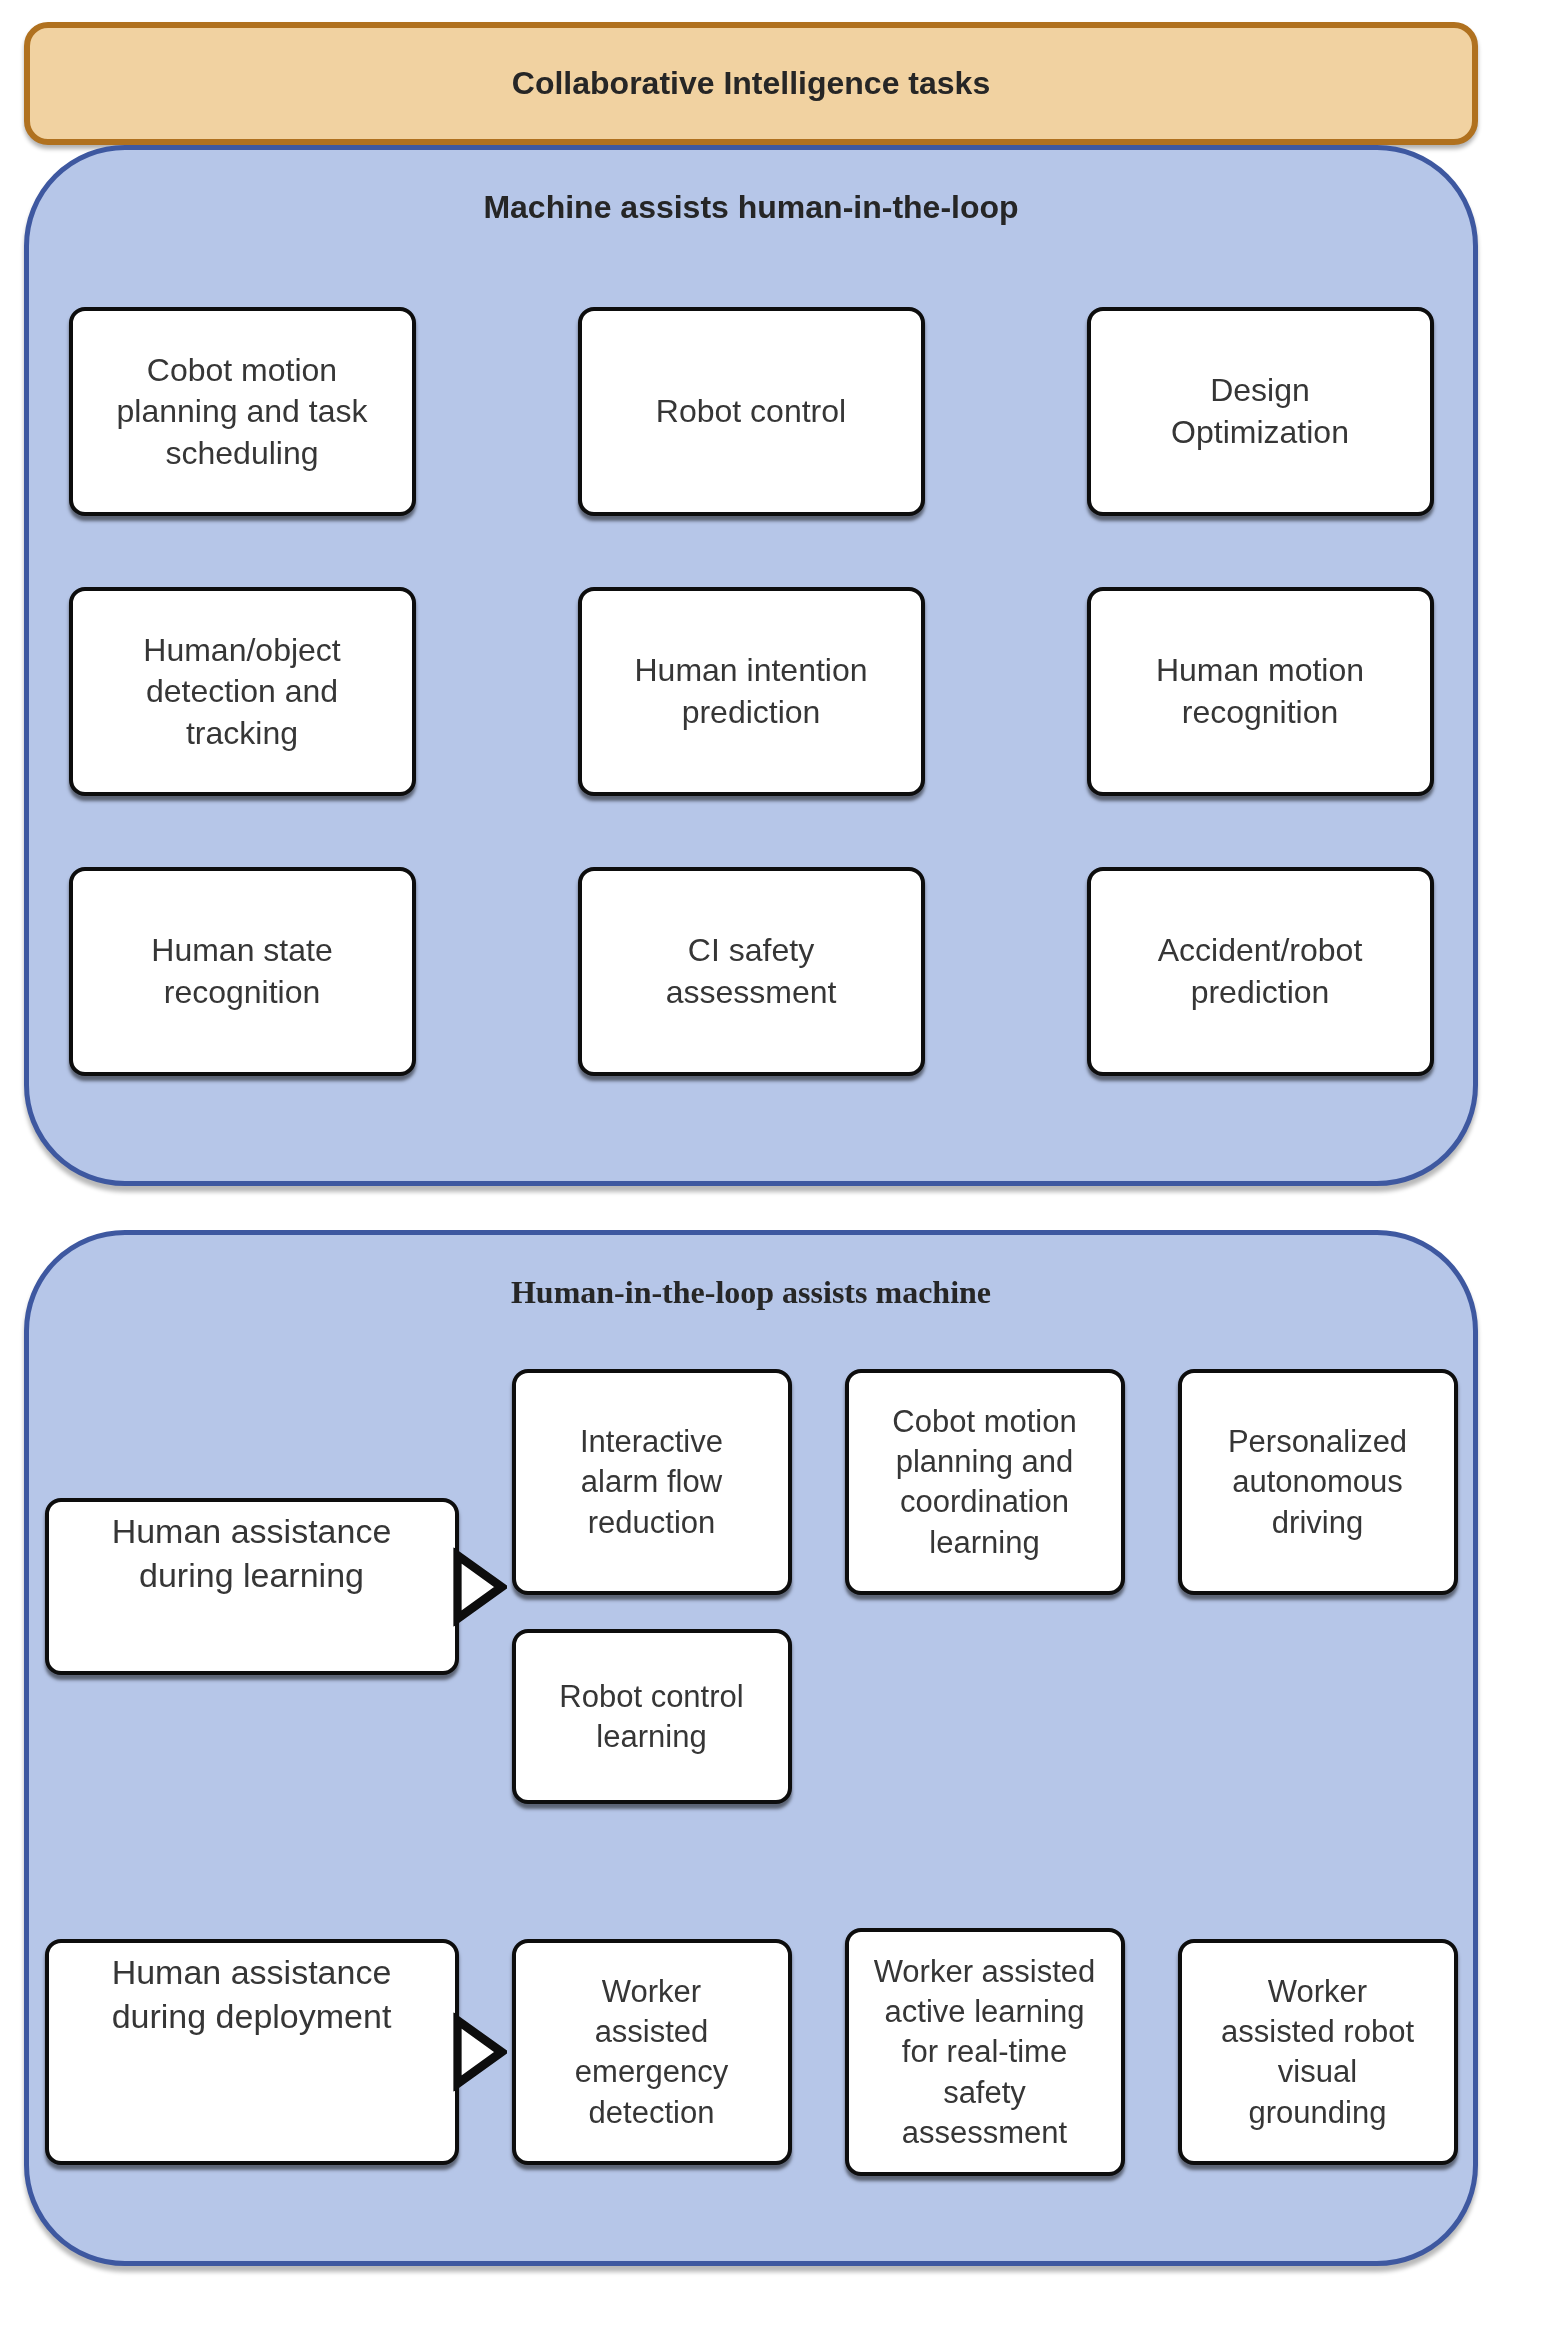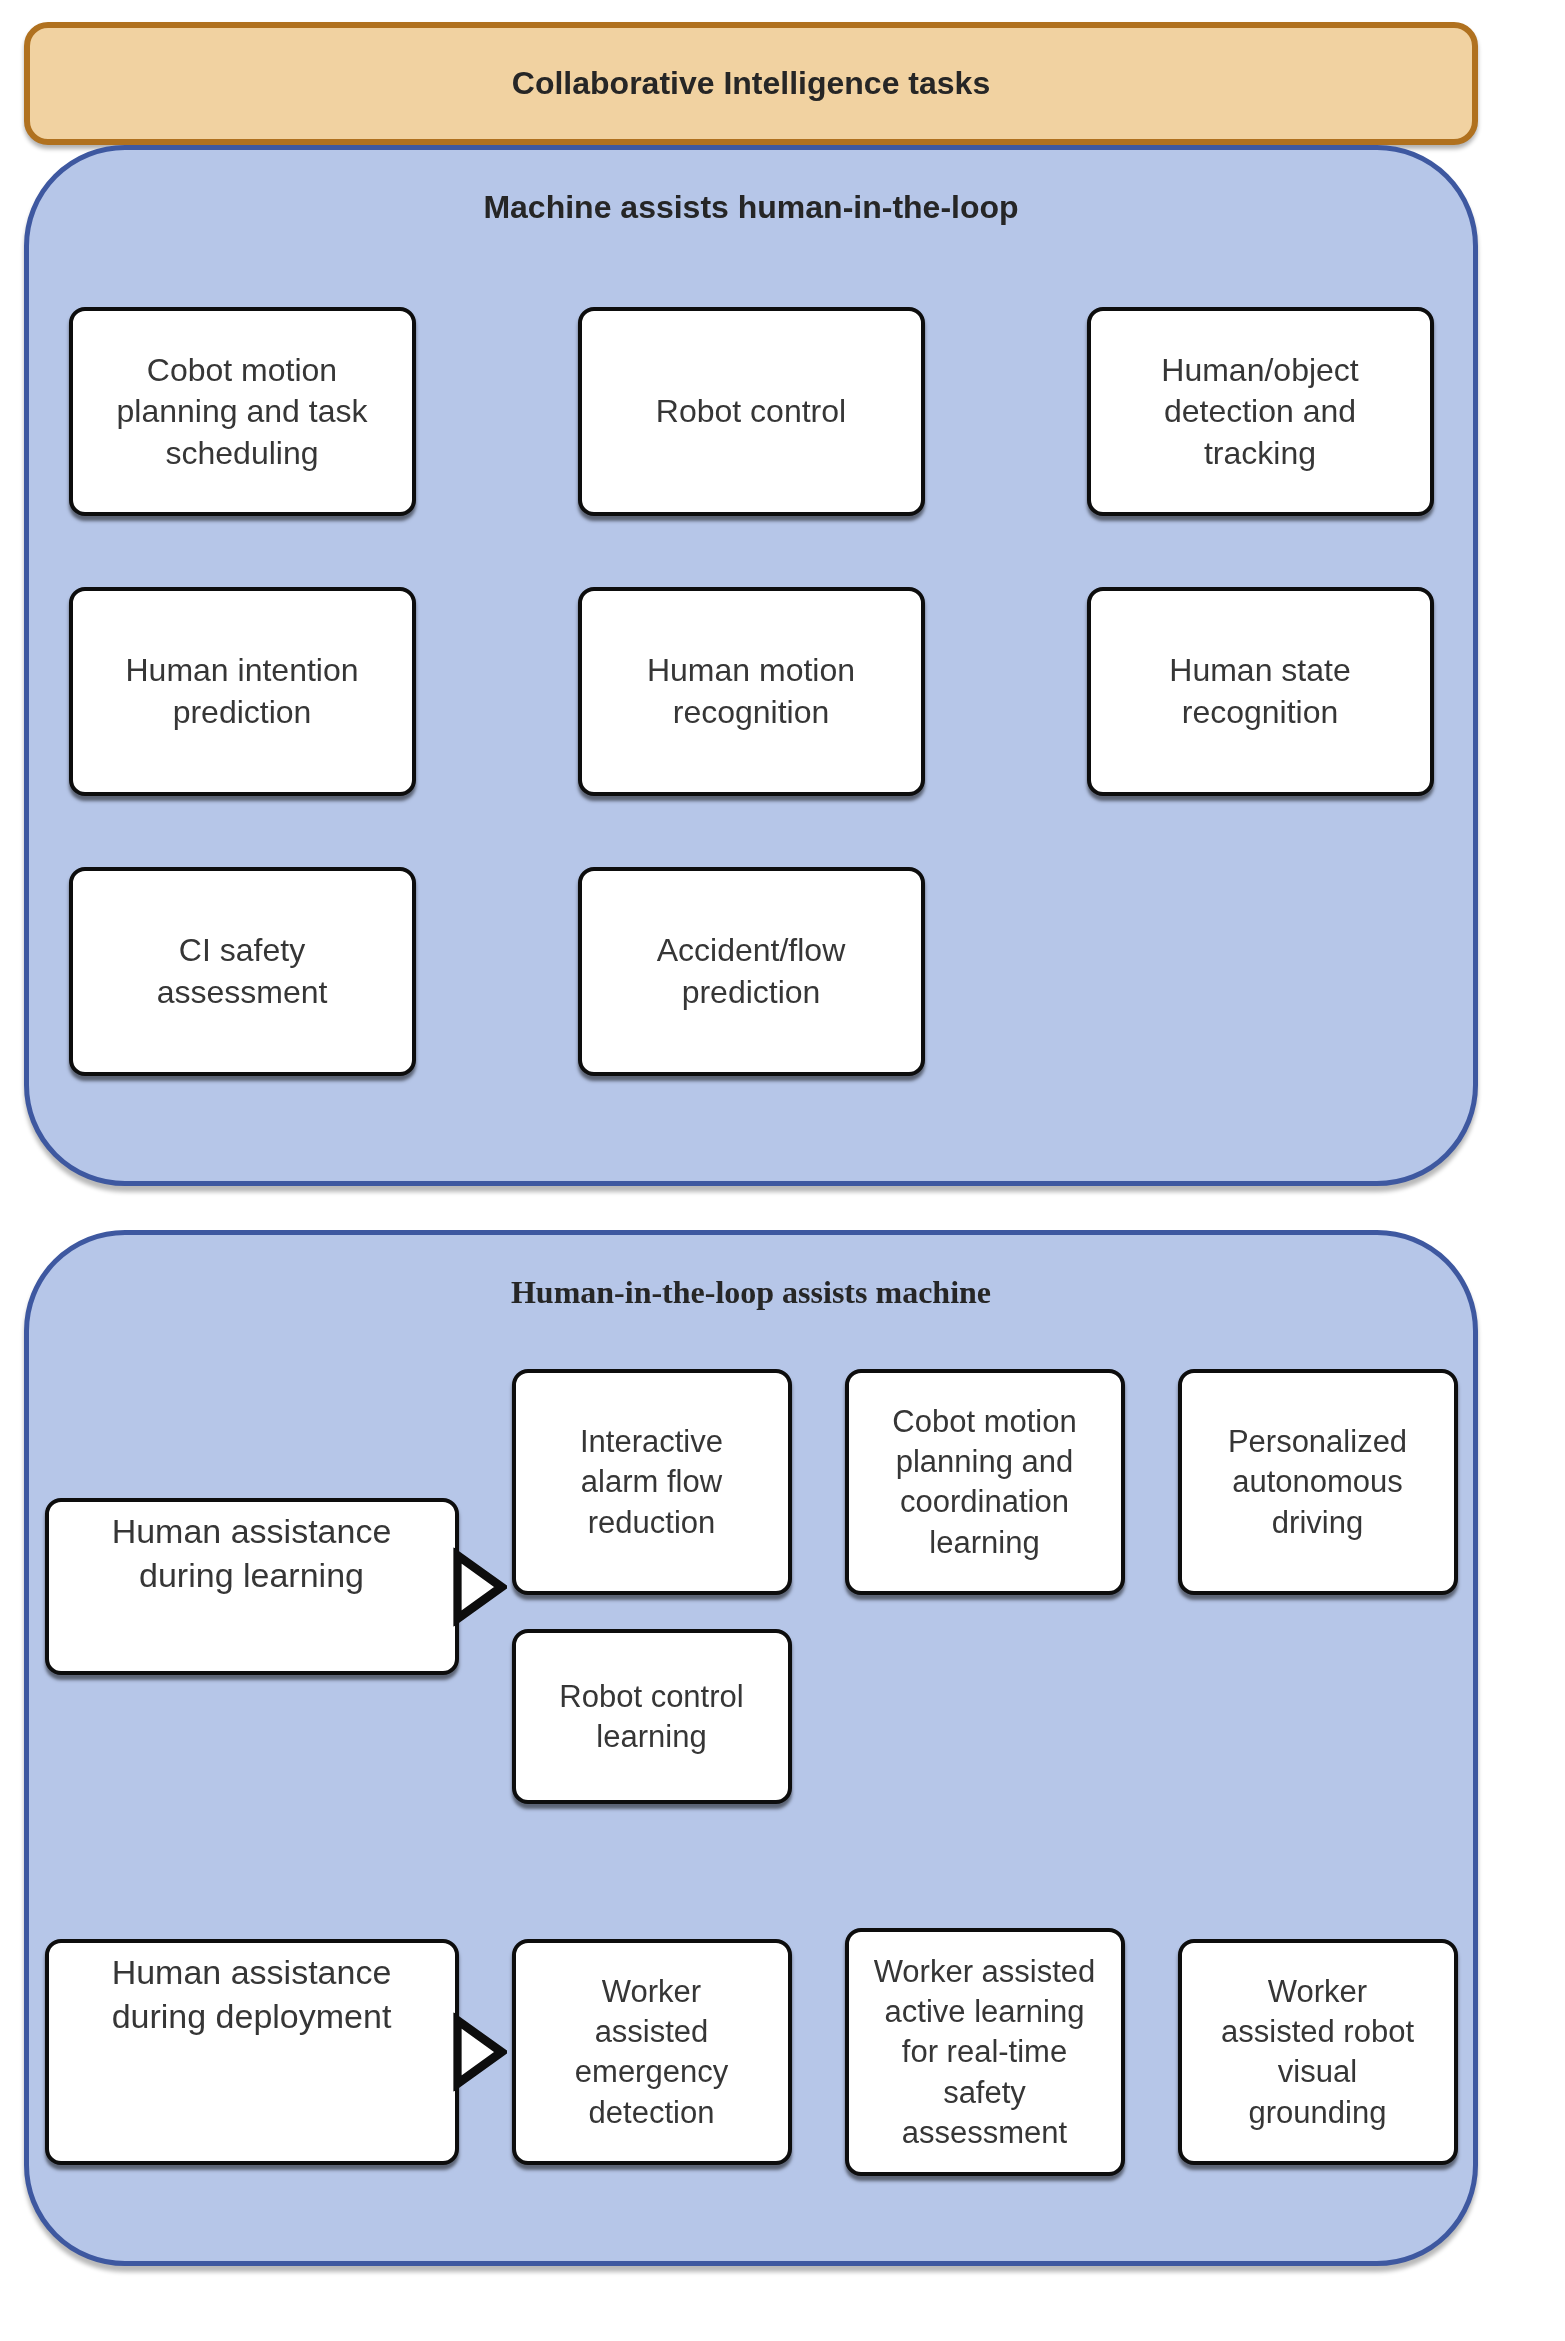--- a/index.html
+++ b/index.html
@@ -139,20 +139,24 @@
     <div class="grid-machine">
       <div class="box">
         <span class="box-label">Cobot motion
 planning and task
 scheduling</span>
       </div>
       <div class="box">
         <span class="box-label">Robot control</span>
       </div>
       <div class="box">
+        <span class="box-label">Design
+Optimization</span>
+      </div>
+      <div class="box">
         <span class="box-label">Human/object
 detection and
 tracking</span>
       </div>
       <div class="box">
         <span class="box-label">Human intention
 prediction</span>
       </div>
       <div class="box">
         <span class="box-label">Human motion
@@ -160,21 +164,21 @@
       </div>
       <div class="box">
         <span class="box-label">Human state
 recognition</span>
       </div>
       <div class="box">
         <span class="box-label">CI safety
 assessment</span>
       </div>
       <div class="box">
-        <span class="box-label">Accident/flow
+        <span class="box-label">Accident/robot
 prediction</span>
       </div>
     </div>
   </div>
 
   <div class="panel panel-hitl">
     <div class="section-title">Human-in-the-loop assists machine</div>
 
     <div class="grid-hitl-top">
       <div class="source-box source-learning">

